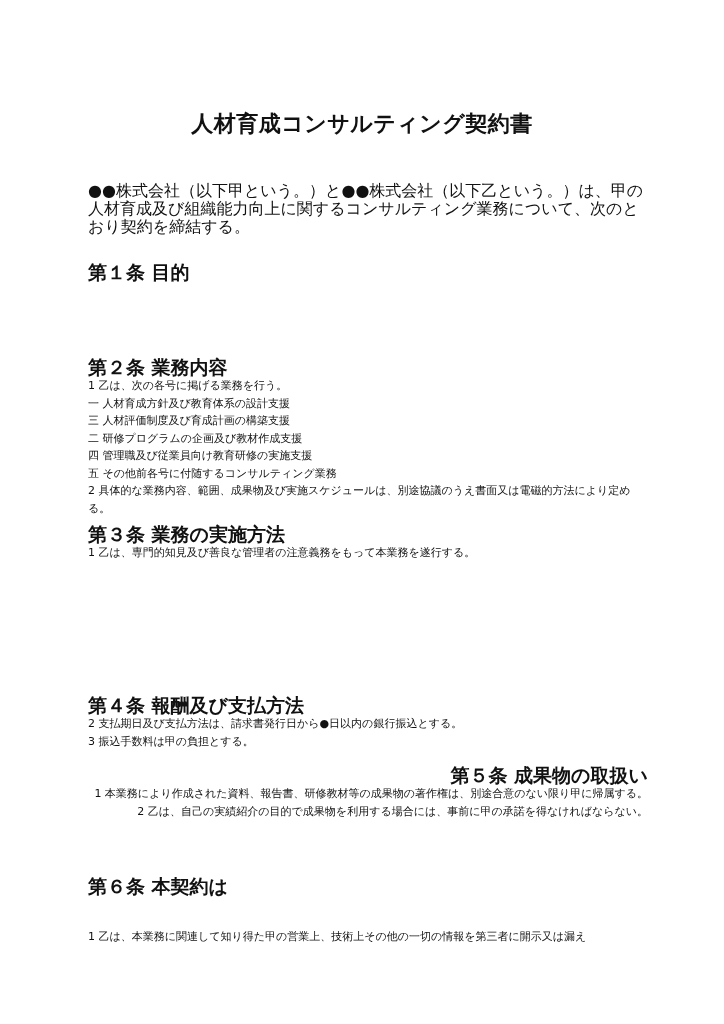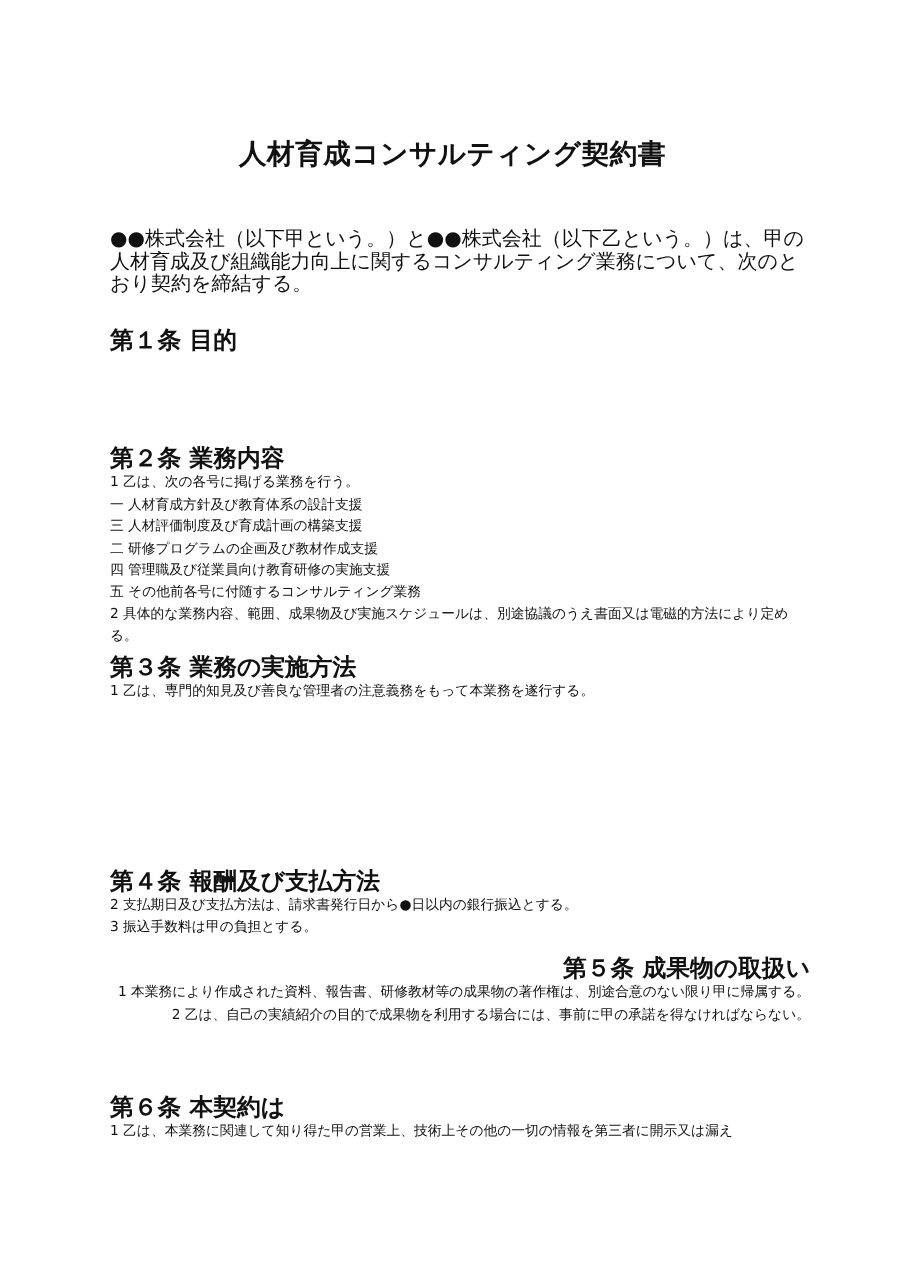--- a/index.html
+++ b/index.html
@@ -60,16 +60,16 @@
   </div>
 
   <div class="article" style="top:765px;text-align:right;">
     <h2>第５条 成果物の取扱い</h2>
     <p>1 本業務により作成された資料、報告書、研修教材等の成果物の著作権は、別途合意のない限り甲に帰属する。</p>
     <p>2 乙は、自己の実績紹介の目的で成果物を利用する場合には、事前に甲の承諾を得なければならない。</p>
   </div>
 
   <div class="article" style="top:876px;">
     <h2>第６条 本契約は</h2>
-    <p style="white-space:nowrap;overflow:hidden;">1 乙は、本業務に関連して知り得た甲の営業上、技術上その他の一切の情報を第三者に開示又は漏え</p>
+    <p style="white-space:nowrap;overflow:hidden;margin-top:32px;">1 乙は、本業務に関連して知り得た甲の営業上、技術上その他の一切の情報を第三者に開示又は漏え</p>
   </div>
 
 </div>
 
 </body></html>

